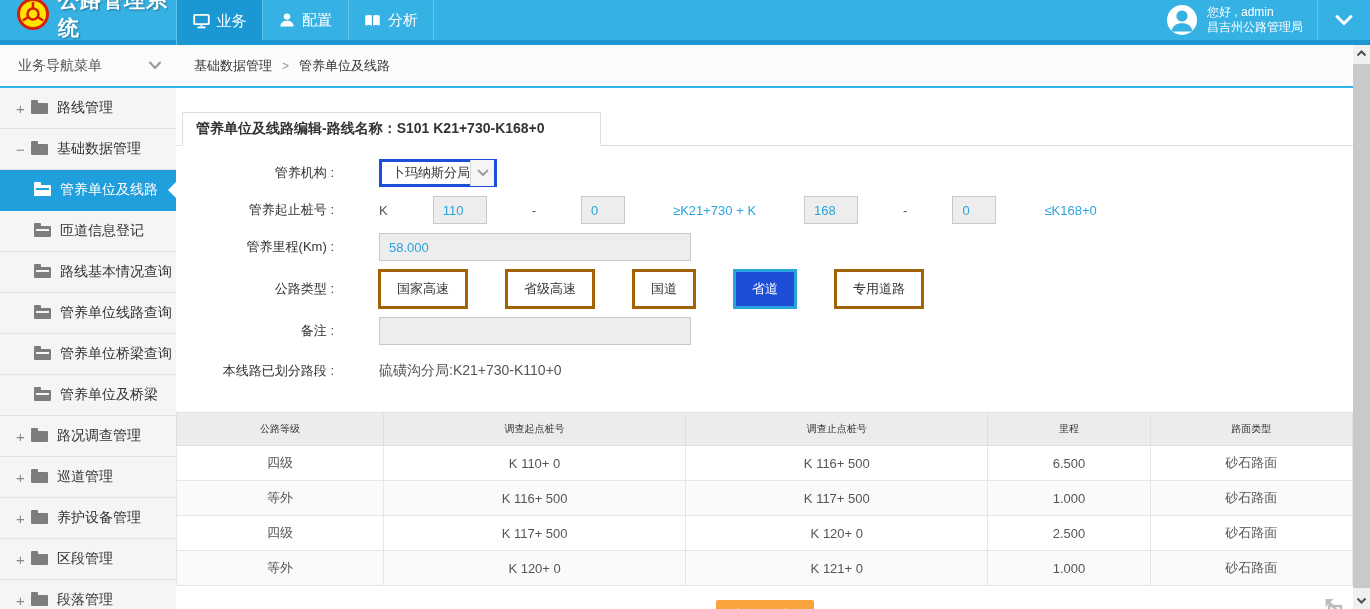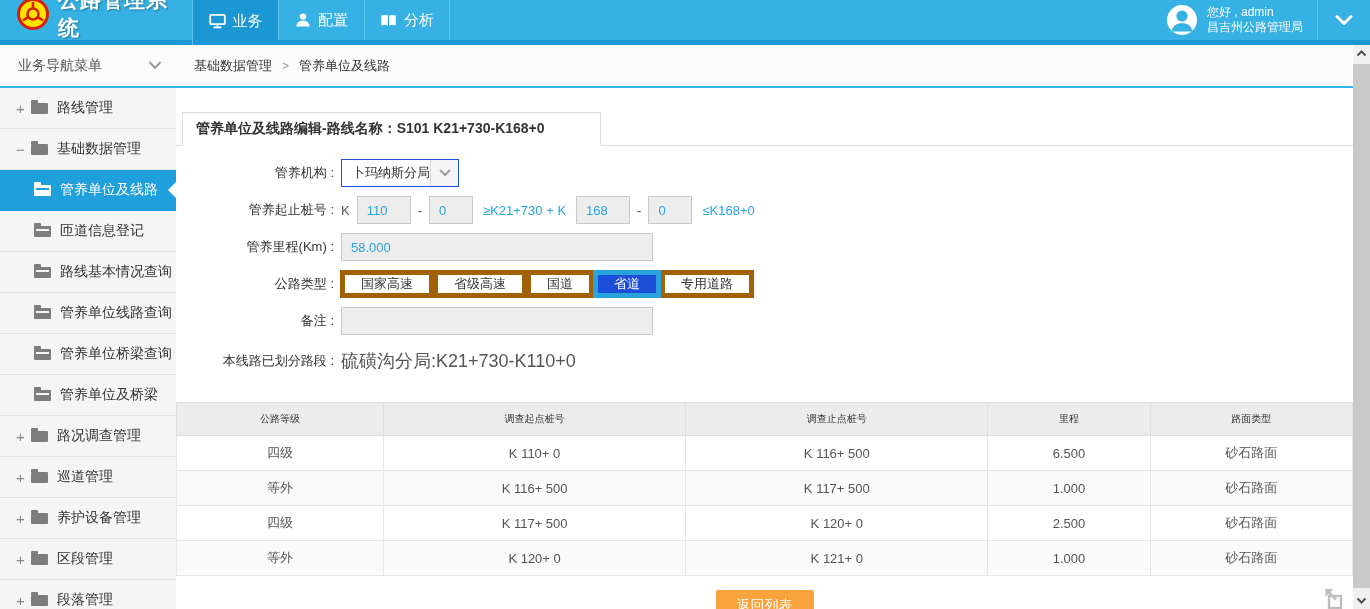--- a/index.html
+++ b/index.html
@@ -7,21 +7,21 @@
     font-family:"Liberation Sans","DejaVu Sans",sans-serif; background:#fff; }
 
   
   .header { position:absolute; left:0; top:0; width:1370px; height:45px;
     background:#35b1e4; display:flex; align-items:flex-start; z-index:5; }
   .header-strip { position:absolute; left:0; top:40px; width:1370px; height:5px;
     background:#1b96d0; }
   .brand { width:176px; height:28px; display:flex; align-items:center; padding-left:16px; }
   .brand-title { color:#fff; font-size:21px; font-weight:bold; margin-left:8px;
     text-shadow:1px 1px 2px rgba(0,0,0,.35); letter-spacing:1px; }
-  .top-tabs { display:flex; height:45px; position:relative; z-index:6;margin-left:16px; }
+  .top-tabs { display:flex; height:45px; position:relative; z-index:6; }
   .top-tab { width:86px; height:40px; display:flex; align-items:center; justify-content:center;
     color:#fff; font-size:15px; cursor:pointer; border-left:1px solid #5ec4ec; }
   .top-tab:last-child { border-right:1px solid #5ec4ec; }
   .top-tab .ticon { margin-right:7px; display:flex; }
   .top-tab.active { height:45px; background:#1b98d3; padding-bottom:3px; }
   .user-area { position:absolute; right:0; top:0; height:40px; display:flex; align-items:center; }
   .user-info { display:flex; align-items:center; padding-right:14px; }
   .user-text { color:#fff; font-size:12px; line-height:15px; margin-left:8px; }
   .user-sep { width:1px; height:40px; background:#5ec4ec; }
   .user-caret { width:52px; height:40px; display:flex; align-items:center; justify-content:center; cursor:pointer; }
@@ -54,39 +54,39 @@
   .crumb { cursor:pointer; }
   .crumb-sep { color:#999; margin:0 10px; font-size:12px; }
 
   
   .content { position:absolute; left:176px; top:90px; right:17px; bottom:0; background:#fff; overflow:hidden; }
   .tabbar { margin-top:22px; border-bottom:1px solid #ddd; padding-left:6px; }
   .edit-tab { display:inline-block; background:#fff; border:1px solid #ddd; border-bottom:1px solid #fff;
     margin-bottom:-1px; padding:7px 55px 7px 13px; font-size:14px; font-weight:bold; color:#333; }
 
   .form { padding-top:12px; }
-  .frow { display:flex; align-items:center; min-height:30px; margin-bottom:7px; }
+  .frow { display:flex; align-items:center; min-height:30px; margin-bottom:7px;gap:38px; }
   .flabel { width:165px; text-align:right; padding-right:7px; font-size:13px; color:#333; flex:none; }
-  .select { width:118px; height:28px; border:1px solid #1d4ed8; background:#fff; display:flex;
+  .select { width:118px; height:28px; border:3px solid #1d4ed8; background:#fff; display:flex;
     align-items:center; cursor:pointer; }
   .select-value { flex:1; padding-left:10px; font-size:13px; color:#333; white-space:nowrap; }
   .select-arrow { width:28px; height:26px; border-left:1px solid #d5d5d5; background:#f5f5f5;
     display:flex; align-items:center; justify-content:center; }
   .gray-input { height:28px; border:1px solid #c9c9c9; background:#ededed; color:#2aa4dd;
     font-size:13px; padding:0 9px; font-family:inherit; }
   .mini-a { width:54px; }
   .mini-b { width:44px; }
   .wide { width:312px; }
   .ktext { font-size:13px; color:#555; margin:0 7px 0 0; }
   .dash { font-size:13px; color:#555; margin:0 7px; }
   .bluetext { font-size:13px; color:#2aa4dd; margin:0 10px; white-space:nowrap; }
-  .rt-btn { height:28px; border:5px solid #a16207; background:#fff; color:#333; font-size:13px;
+  .rt-btn { height:40px; border:3px solid #a16207; background:#fff; color:#333; font-size:13px;
     padding:0 16px; margin-left:-1px; cursor:pointer; font-family:inherit; }
   .rt-btn.active { background:#1d4ed8; border-color:#29a3dc; color:#fff; position:relative; }
-  .plain-value { font-size:18px; color:#555; }
+  .plain-value { font-size:14px; color:#555; }
   .frow.divided { margin-top:10px; }
 
   
   table.grid { width:100%; border-collapse:collapse; margin-top:26px; }
   table.grid th { background:#ececec; height:33px; font-weight:normal; font-size:10px; color:#333;
     border:1px solid #e0e0e0; }
   table.grid td { height:35px; text-align:center; font-size:13px; color:#555; border:1px solid #e6e6e6;
     background:#fff; }
   table.grid tr.alt td { background:#fafafa; }
 

